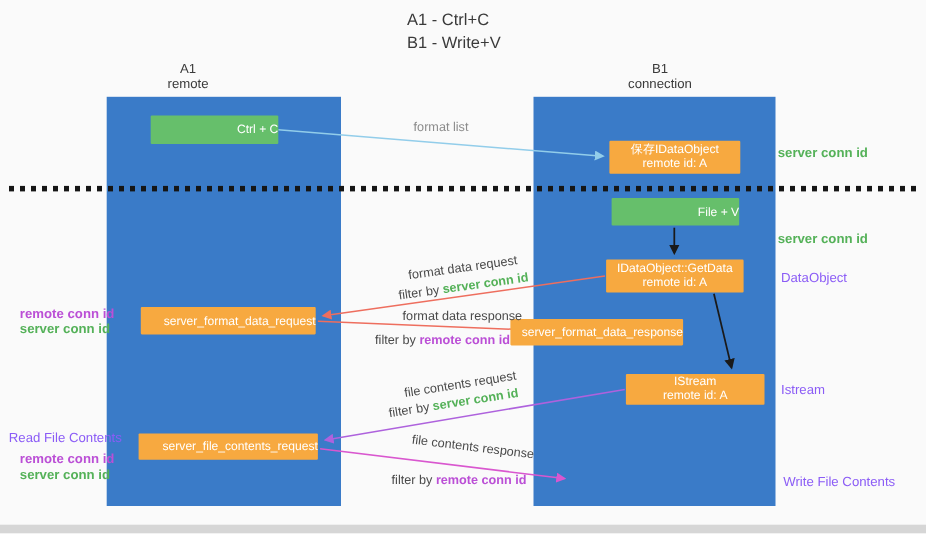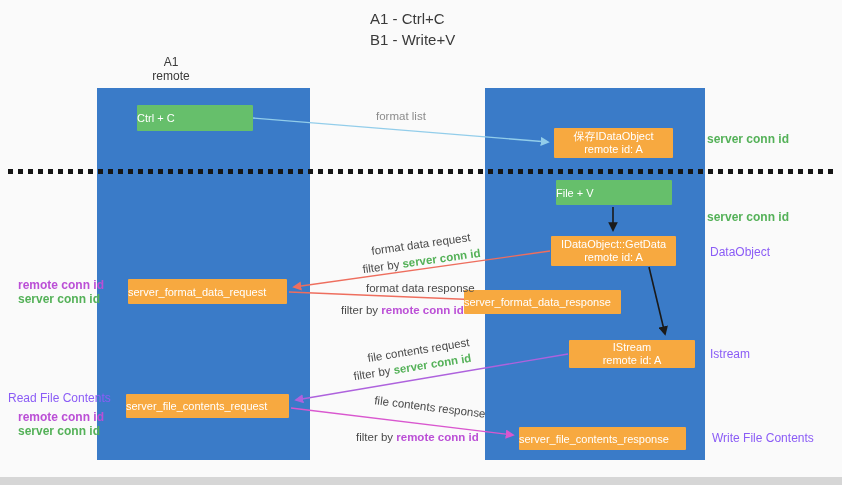--- a/index.html
+++ b/index.html
@@ -7,21 +7,21 @@
   #canvas{position:relative;width:842px;height:485px;background:#fafafa;overflow:hidden;}
 
   .title{position:absolute;left:370px;top:8px;font-size:15px;line-height:21px;color:#3a3a3a;}
 
   .lane-header{position:absolute;width:90px;text-align:center;font-size:12px;line-height:14px;color:#3a3a3a;}
   .lane{position:absolute;background:#3a7bc8;}
 
   .node{position:absolute;color:#fff;font-size:11px;text-align:center;border-radius:1px;}
   .node.green{background:#66bf6b;}
   .node.orange{background:#f7a940;}
-  .one-line{display:flex;align-items:center;justify-content:flex-start;}
+  .one-line{display:flex;align-items:center;justify-content:flex-end;}
   .two-line{display:flex;flex-direction:column;align-items:center;justify-content:center;line-height:13px;}
 
   .divider{position:absolute;left:8px;top:169px;width:827px;height:5px;
            background:repeating-linear-gradient(90deg,#151515 0 5px,transparent 5px 10px);}
 
   .lbl{position:absolute;font-size:11.5px;color:#4a4a4a;white-space:nowrap;}
   .lbl.gray{color:#8c8c8c;}
   .green-t{color:#54b158;font-weight:bold;}
   .magenta-t{color:#bb4fd6;font-weight:bold;}
   .side{position:absolute;font-size:12px;white-space:nowrap;color:#8b5cf6;}
@@ -42,20 +42,24 @@
 <div id="canvas">
 
   <div class="title">
     <div>A1 - Ctrl+C</div>
     <div>B1 - Write+V</div>
   </div>
 
   <div class="lane-header" style="left:126px;top:55px;">
     <div>A1</div>
     <div>remote</div>
+  </div>
+  <div class="lane-header" style="left:555px;top:55px;">
+    <div>B1</div>
+    <div>connection</div>
   </div>
 
   <div class="lane" style="left:97px;top:88px;width:213px;height:372px;"></div>
   <div class="lane" style="left:485px;top:88px;width:220px;height:372px;"></div>
 
   <div class="divider"></div>
 
   <svg class="arrows" width="842" height="485">
     <defs>
       <marker id="ah-blue" viewBox="0 0 10 10" refX="8" refY="5" markerWidth="6.5" markerHeight="6.5" orient="auto">
@@ -104,23 +108,20 @@
     <span>IDataObject::GetData</span>
     <span>remote id: A</span>
   </div>
   <div class="node orange one-line" style="left:464px;top:290px;width:157px;height:24px;">
     <span>server_format_data_response</span>
   </div>
   <div class="node orange two-line" style="left:569px;top:340px;width:126px;height:28px;">
     <span>IStream</span>
     <span>remote id: A</span>
   </div>
-  <div class="node orange one-line" style="left:519px;top:427px;width:167px;height:23px;">
-    <span>server_file_contents_response</span>
-  </div>
 
   <div class="lbl gray" style="left:376px;top:110px;">format list</div>
 
   <div class="lbl rot-m8" style="left:371px;top:238px;">format data request</div>
   <div class="lbl rot-m8" style="left:362px;top:255px;">
     <span>filter by </span><span class="green-t">server conn id</span>
   </div>
 
   <div class="lbl" style="left:366px;top:282px;">format data response</div>
   <div class="lbl" style="left:341px;top:304px;">

